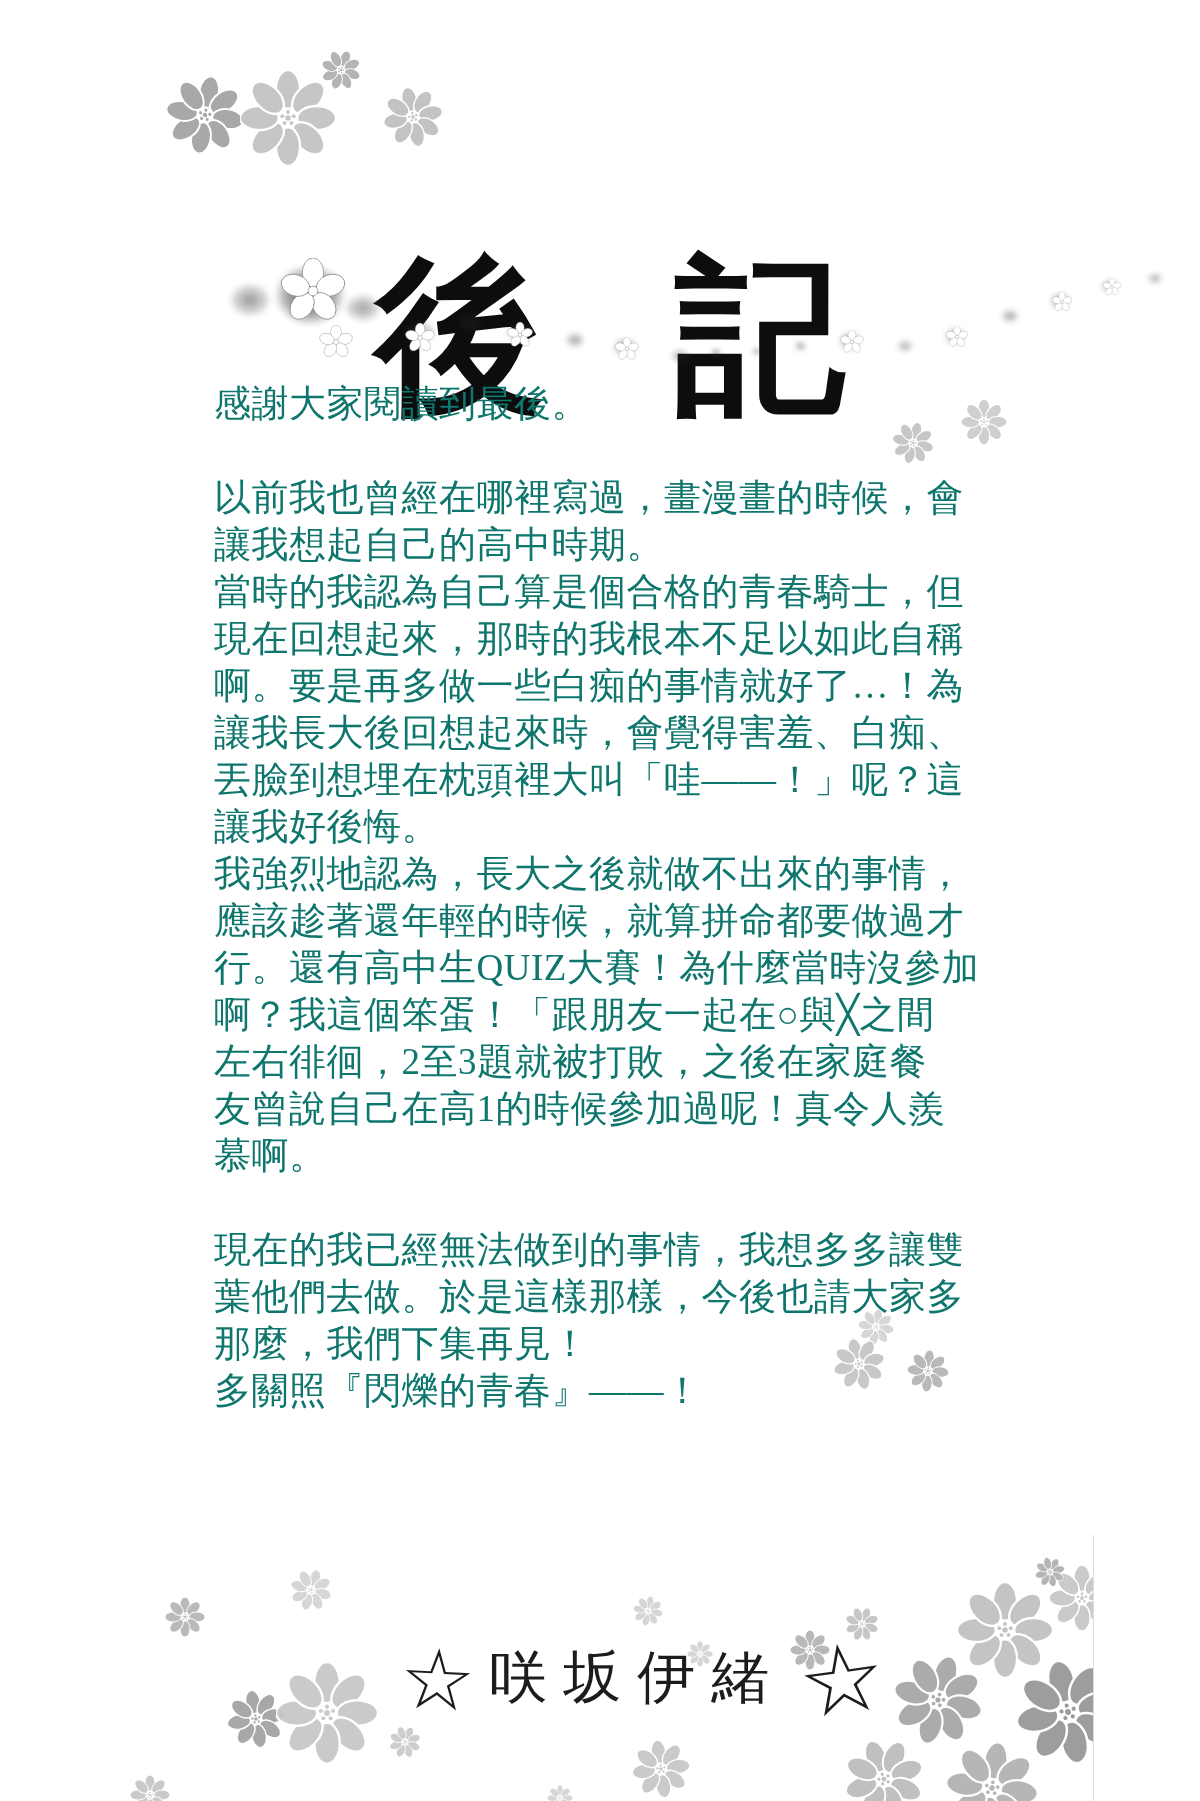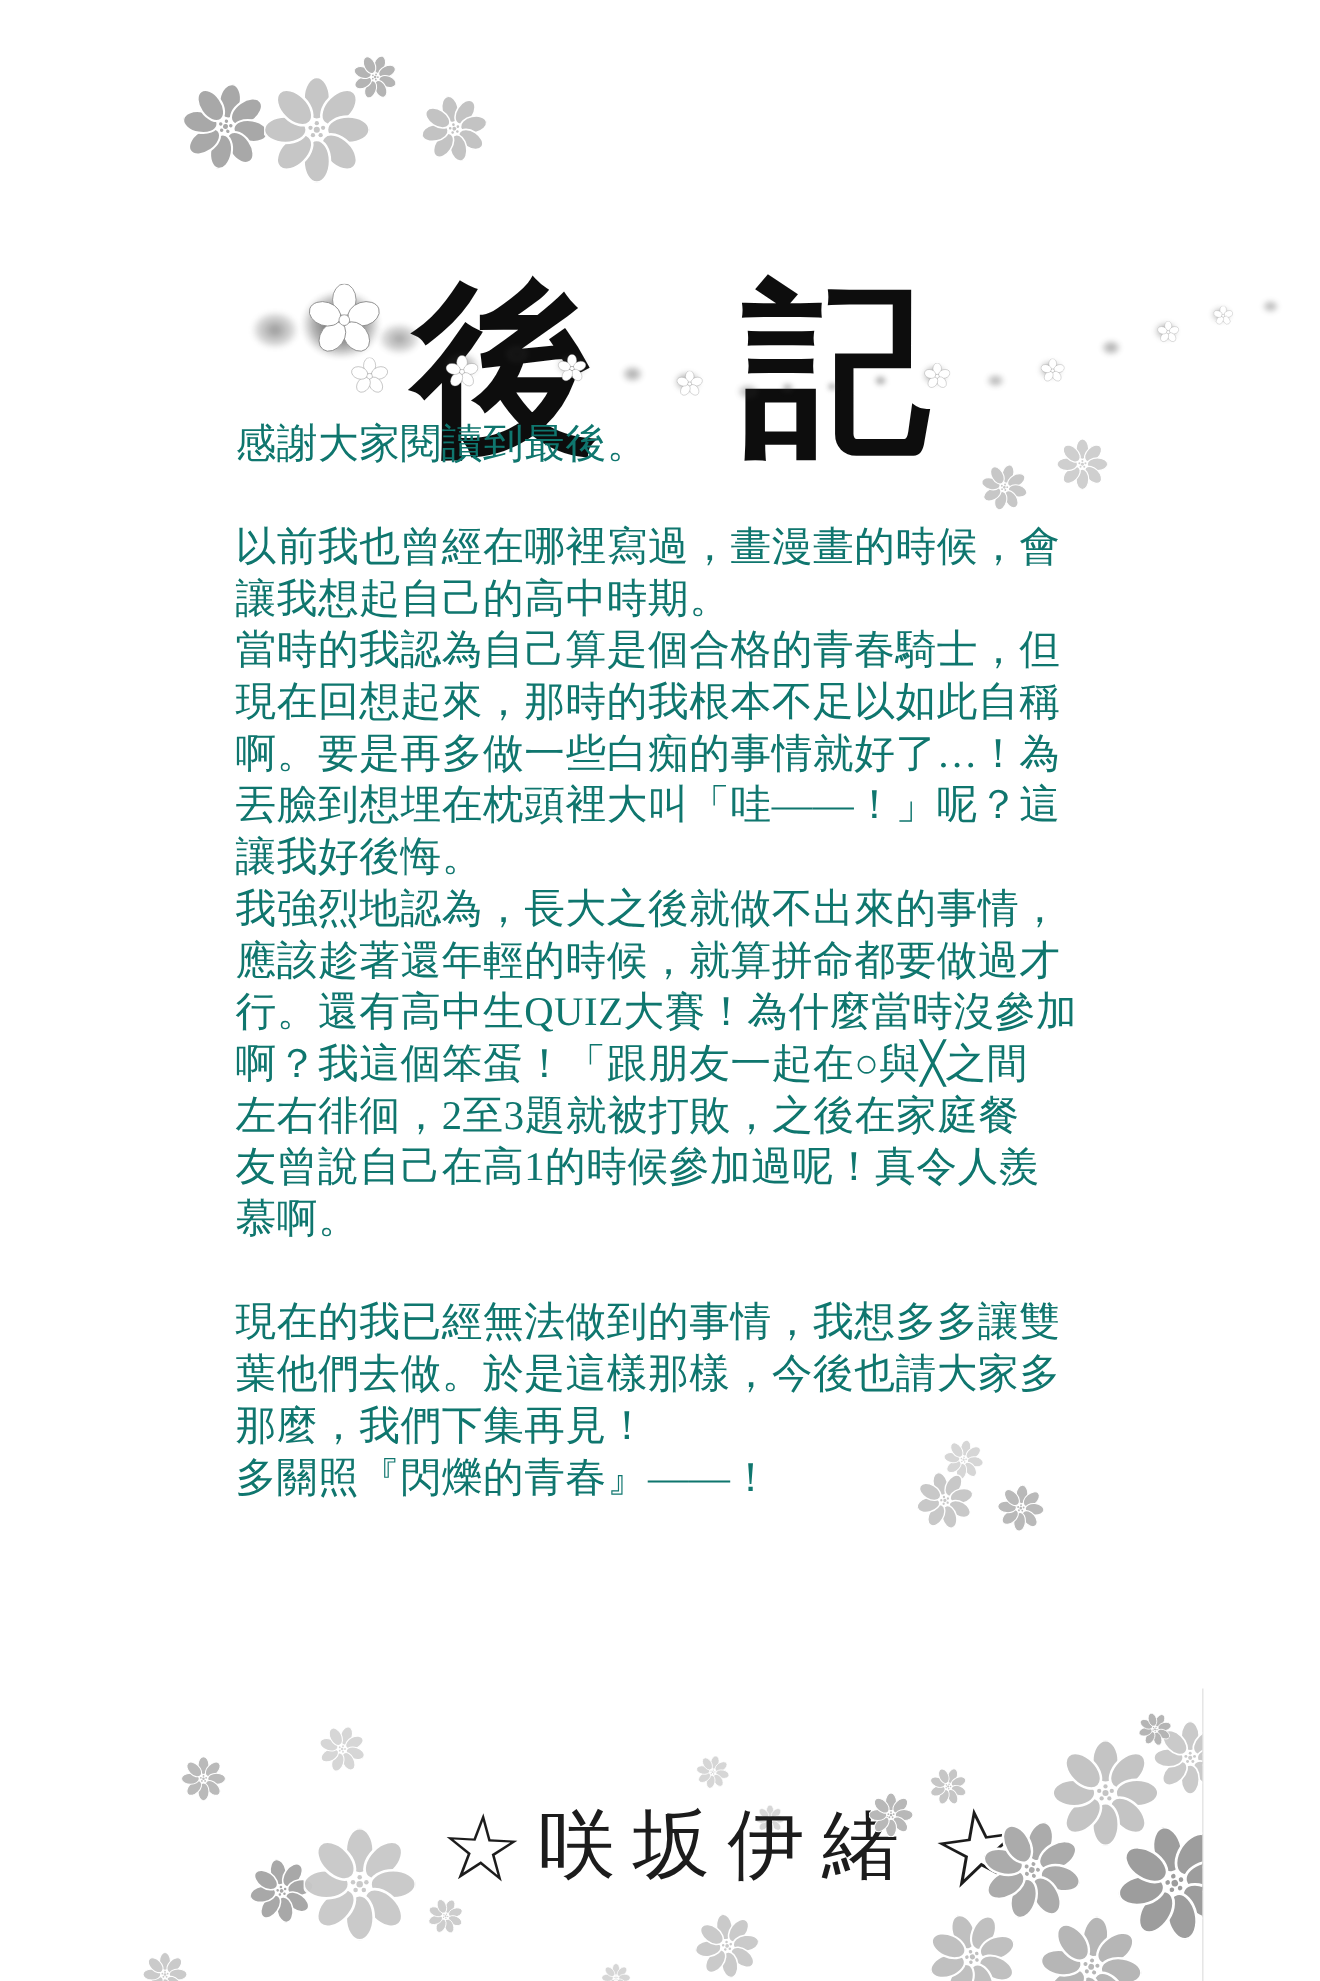--- a/index.html
+++ b/index.html
@@ -38,21 +38,21 @@
   
   .signature{
     position:absolute;left:400px;top:1632px;
     display:flex;align-items:center;gap:14px;
     font-family:"DejaVu Sans","Liberation Sans",sans-serif;
     color:#1c1c1c;
   }
   .sig-star{font-size:84px;line-height:1;font-weight:400;}
   .sig-star.right{font-size:96px;transform:rotate(-8deg);}
   .sig-star.left{transform:rotate(3deg);}
-  .sig-name{font-size:70px;letter-spacing:16px;line-height:1;padding-bottom:6px;}
+  .sig-name{font-size:58px;letter-spacing:16px;line-height:1;padding-bottom:6px;}
   
   .br-cluster{
     position:absolute;left:780px;top:1535px;width:313px;height:266px;
     overflow:hidden;border-right:1.5px solid #dcdcdc;
   }
   .br-cluster .fl{position:absolute;}
 </style>
 </head>
 <body>
 
@@ -169,20 +169,21 @@
   <main class="bodytext">
     <div class="para">
       <div class="tline">感謝大家閱讀到最後。</div>
     </div>
     <div class="para">
       <div class="tline">以前我也曾經在哪裡寫過，畫漫畫的時候，會</div>
       <div class="tline">讓我想起自己的高中時期。</div>
       <div class="tline">當時的我認為自己算是個合格的青春騎士，但</div>
       <div class="tline">現在回想起來，那時的我根本不足以如此自稱</div>
       <div class="tline">啊。要是再多做一些白痴的事情就好了…！為</div>
+      <div class="tline">讓我長大後回想起來時，會覺得害羞、白痴、</div>
       <div class="tline">丟臉到想埋在枕頭裡大叫「哇——！」呢？這</div>
       <div class="tline">讓我好後悔。</div>
       <div class="tline">我強烈地認為，長大之後就做不出來的事情，</div>
       <div class="tline">應該趁著還年輕的時候，就算拼命都要做過才</div>
       <div class="tline">行。還有高中生QUIZ大賽！為什麼當時沒參加</div>
       <div class="tline">啊？我這個笨蛋！「跟朋友一起在○與╳之間</div>
       <div class="tline">左右徘徊，2至3題就被打敗，之後在家庭餐</div>
       <div class="tline">友曾說自己在高1的時候參加過呢！真令人羨</div>
       <div class="tline">慕啊。</div>
     </div>

